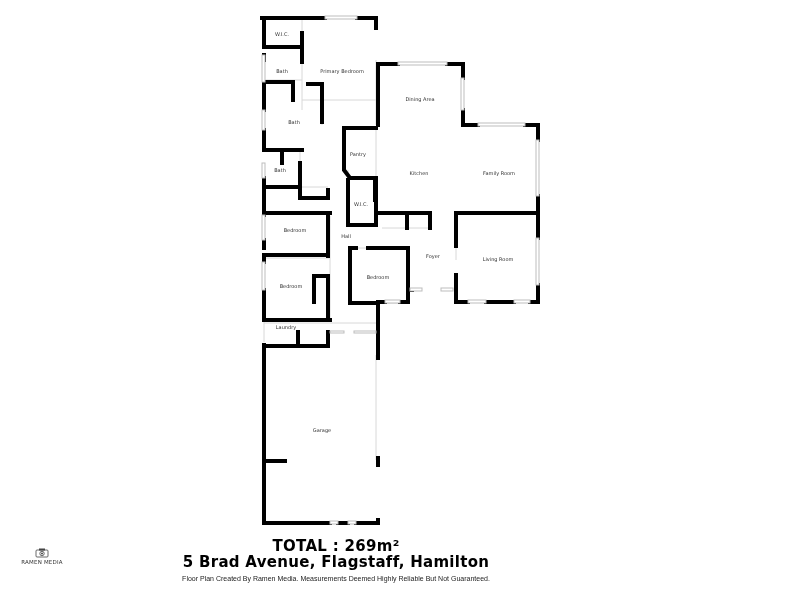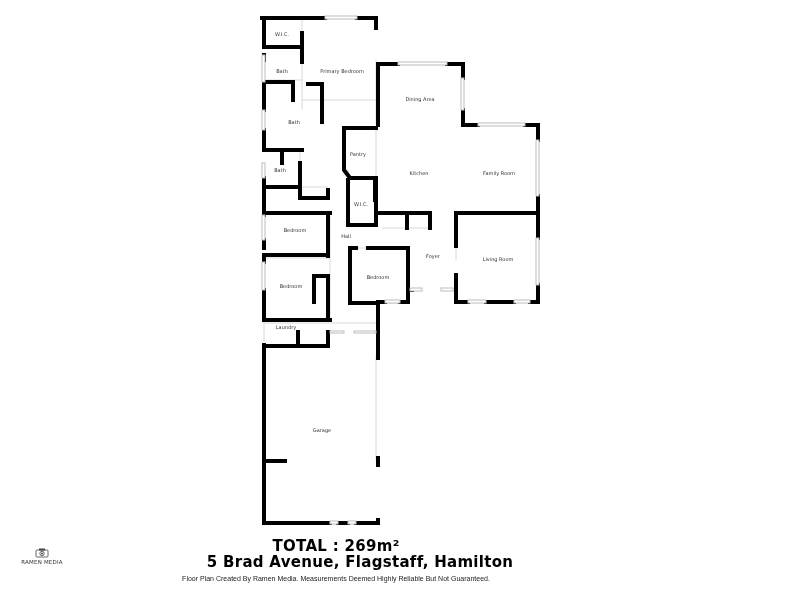--- a/index.html
+++ b/index.html
@@ -7,21 +7,21 @@
       width: 800px; height: 600px; background: #ffffff; position: relative; overflow: hidden;
       font-family: "DejaVu Sans", sans-serif;
     }
     #plan { position: absolute; left: 0; top: 0; width: 800px; height: 600px; }
     .wall { stroke: #000; stroke-width: 4; stroke-linecap: square; fill: none; }
     .thin { stroke: #d8d8d8; stroke-width: 1; fill: none; }
     .win { fill: #fff; stroke: #bdbdbd; stroke-width: 1; }
     .room-label { font-family: "DejaVu Sans", sans-serif; font-size: 5px; fill: #333; text-anchor: middle; }
     .footer { position: absolute; left: 0; width: 672px; text-align: center; color: #000; }
     .total { top: 538px; font-family: "DejaVu Sans", sans-serif; font-weight: bold; font-size: 15px; line-height: 17px; letter-spacing: 0.3px; }
-    .address { top: 554px; font-family: "DejaVu Sans", sans-serif; font-weight: bold; font-size: 15px; line-height: 17px; letter-spacing: 0.3px; margin-left: 24px; }
+    .address { top: 554px; font-family: "DejaVu Sans", sans-serif; font-weight: bold; font-size: 15px; line-height: 17px; letter-spacing: 0.3px; }
     .disclaimer { top: 575px; font-family: "Liberation Sans", sans-serif; font-size: 7px; color: #222; }
     .logo { position: absolute; left: 18px; top: 548px; width: 48px; text-align: center; }
     .logo-text { font-family: "DejaVu Sans", sans-serif; font-size: 5.5px; color: #333; display: block; margin-top: 1px; letter-spacing: 0.2px; }
     .logo-icon { display: block; margin: 0 auto; }
   </style>
 </head>
 <body>
 
 <svg id="plan" viewBox="0 0 800 600" xmlns="http://www.w3.org/2000/svg">
 

